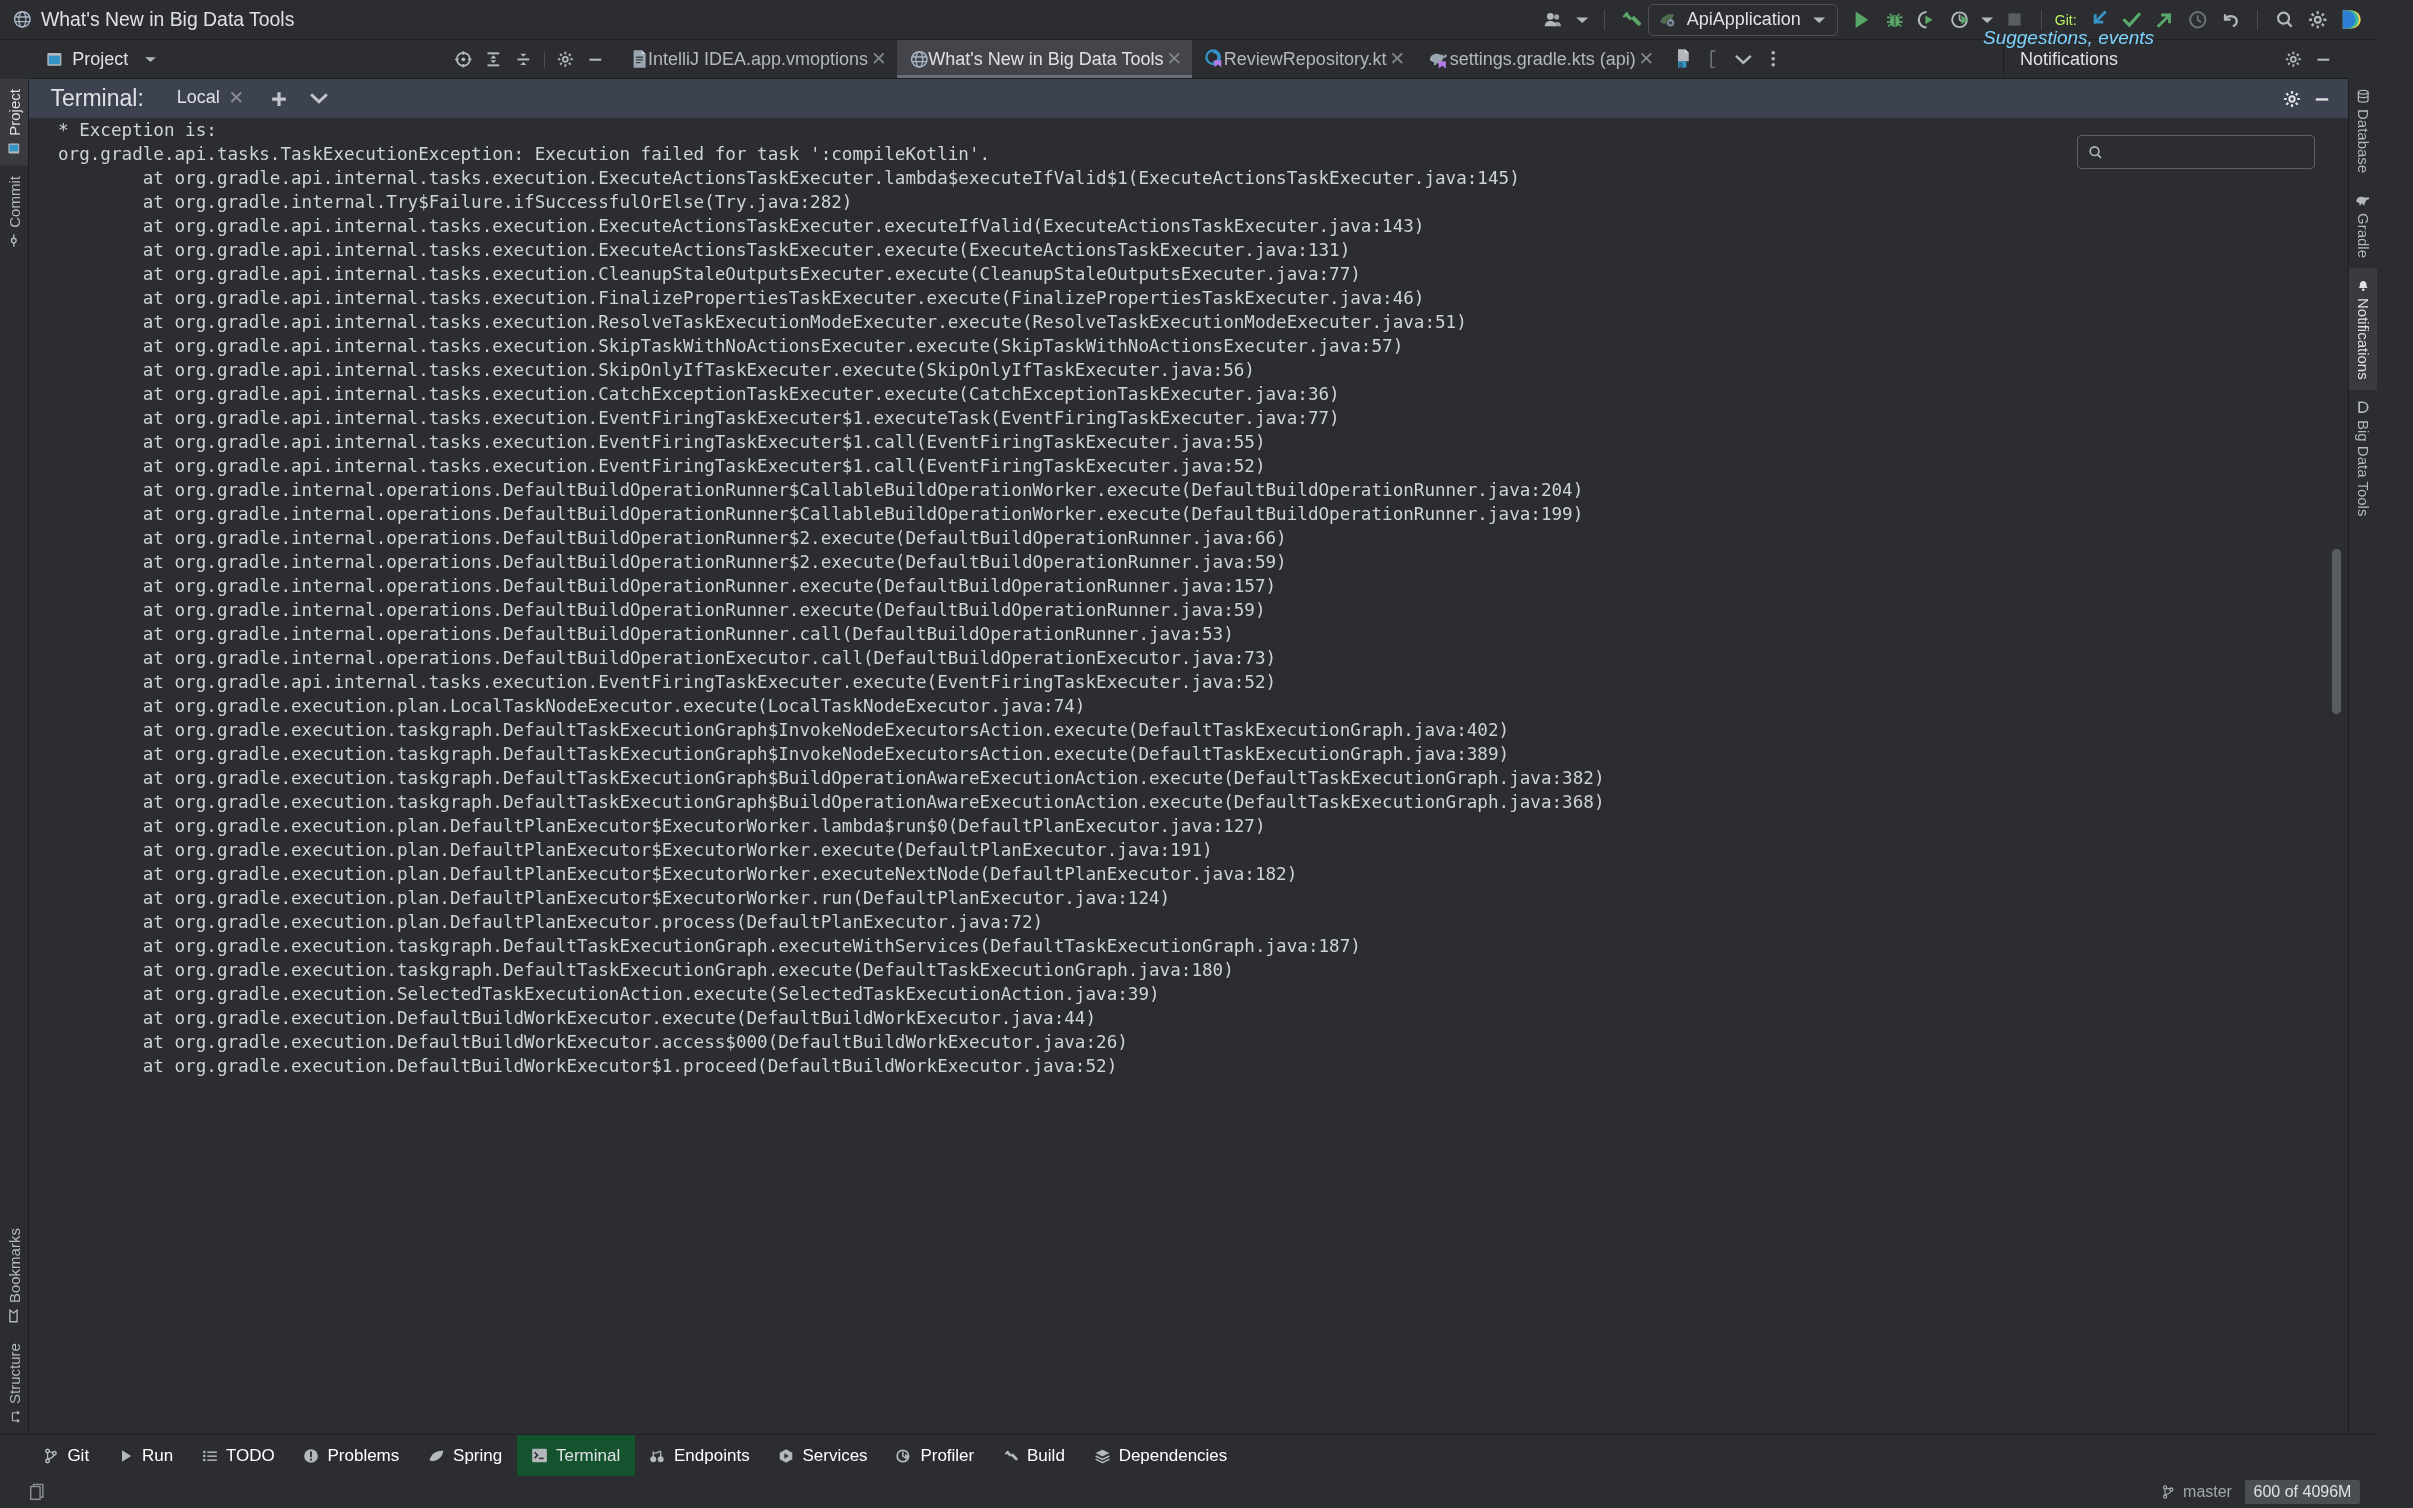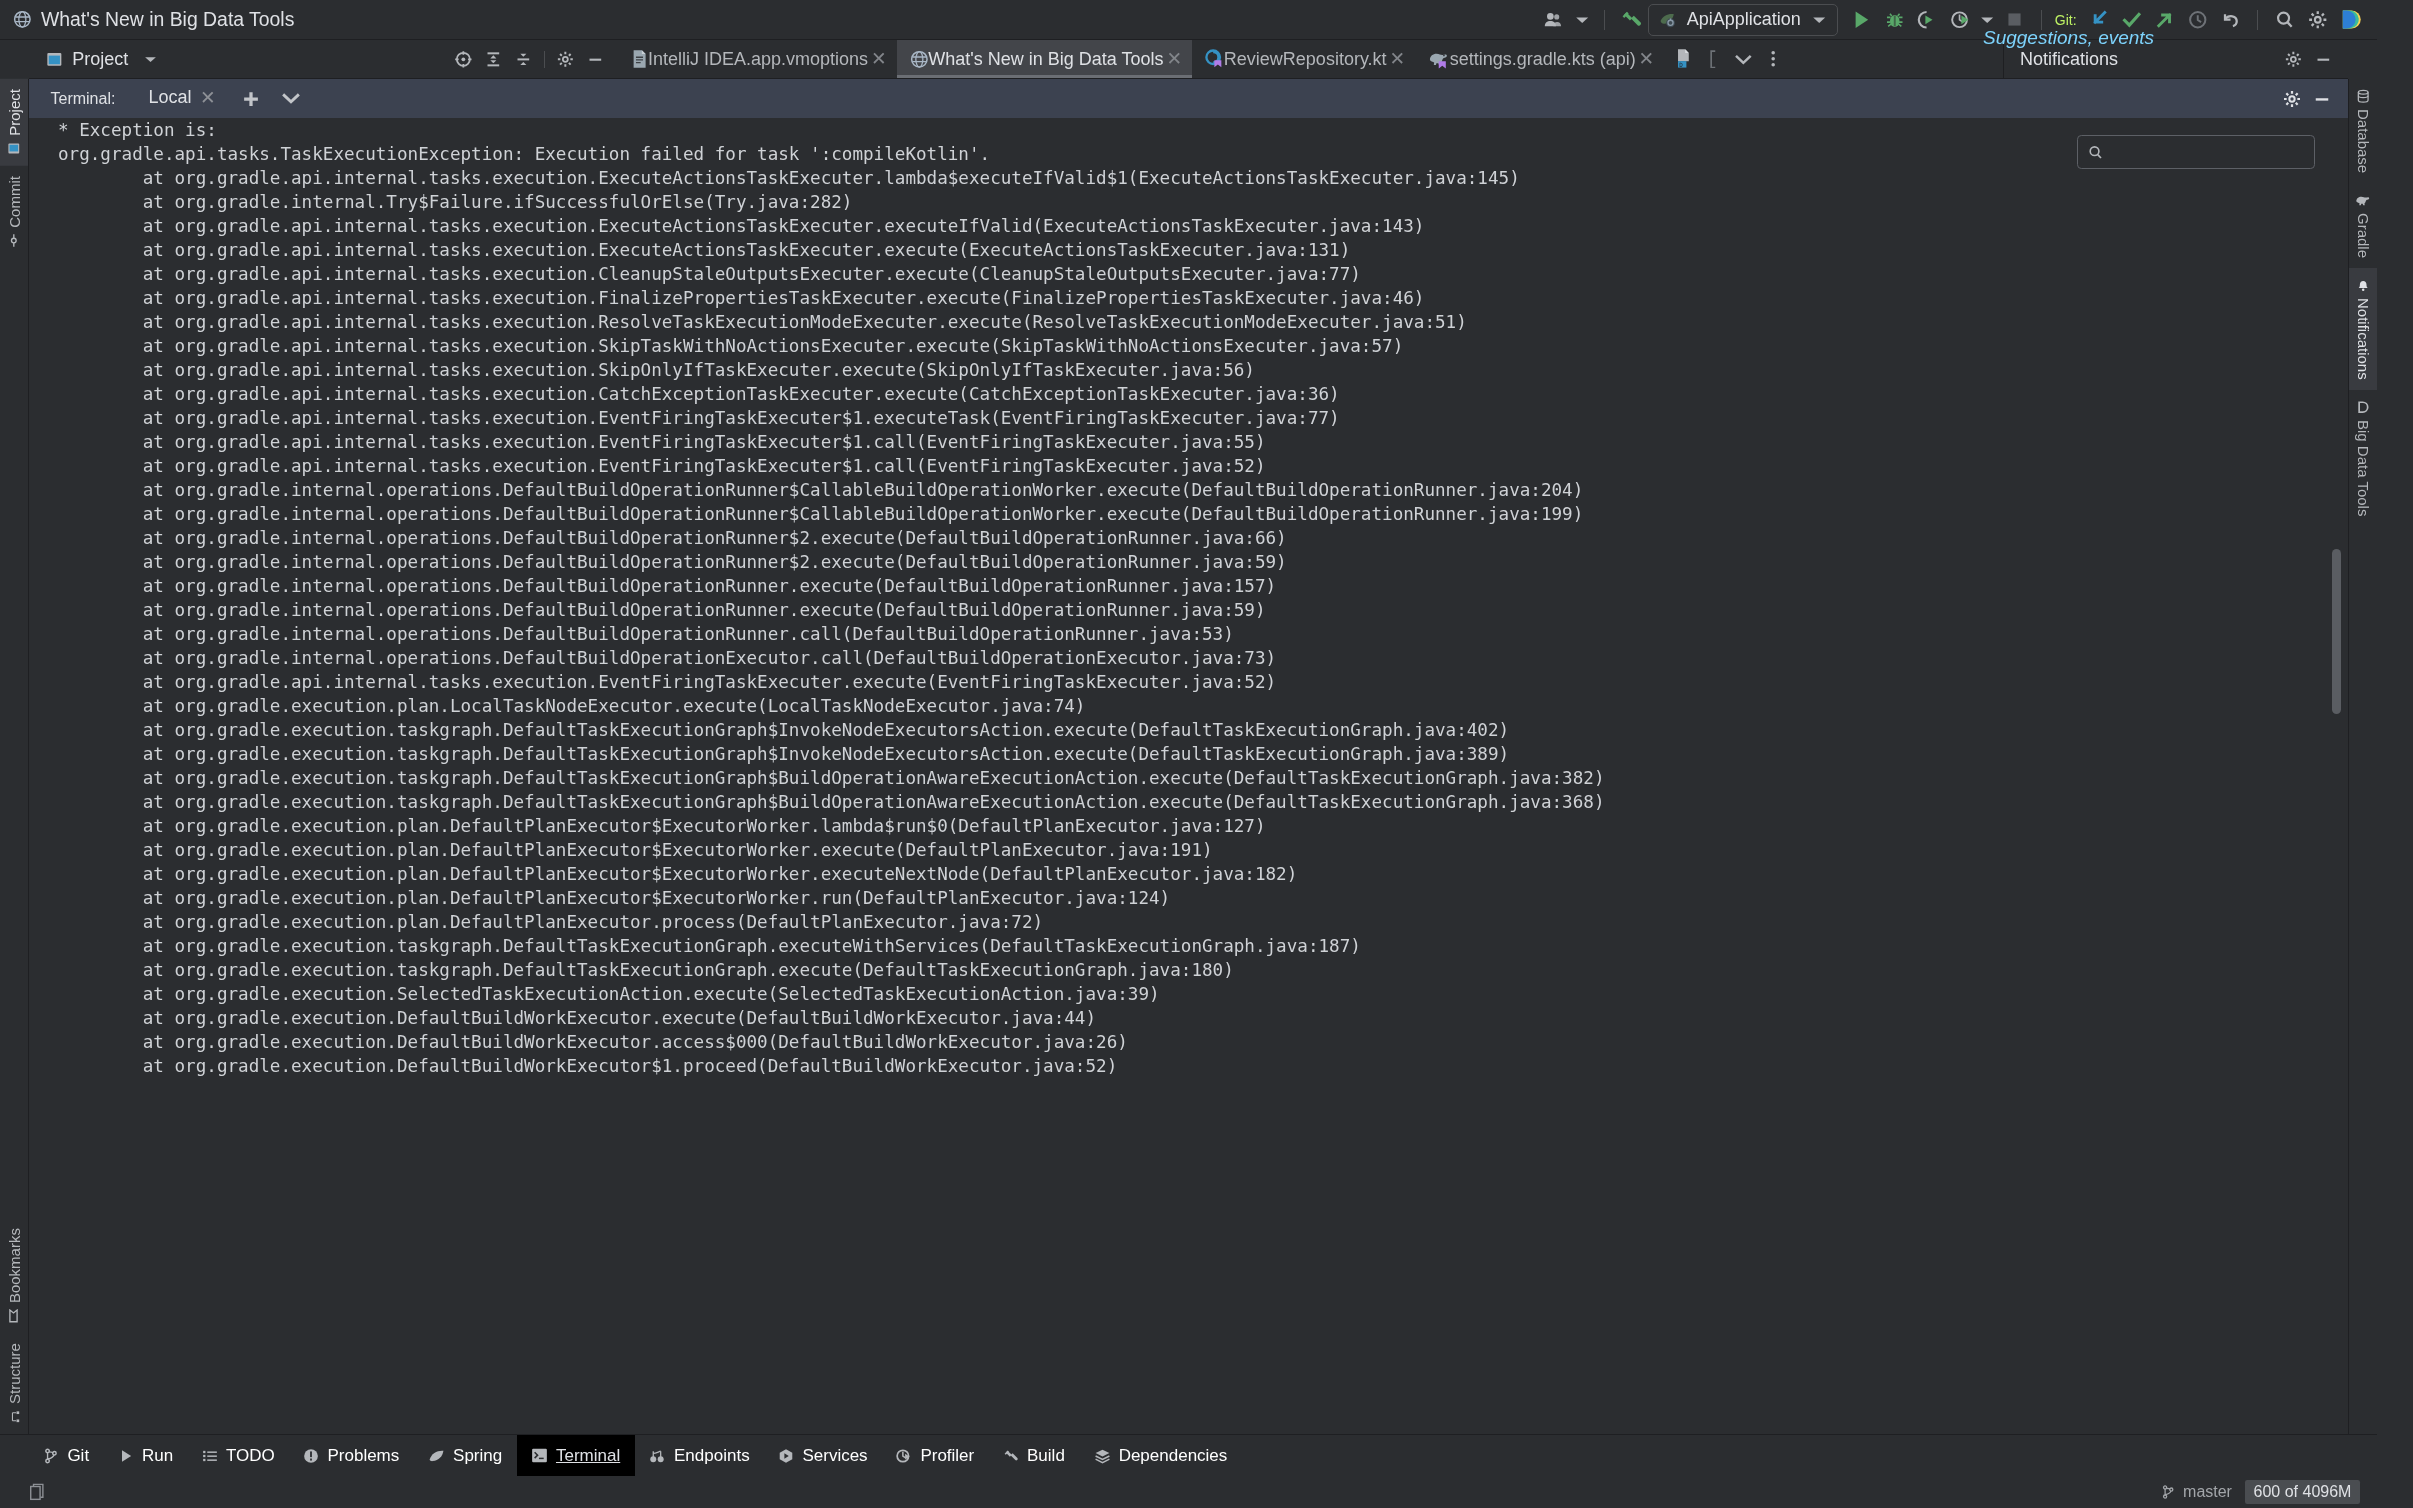--- a/index.html
+++ b/index.html
@@ -120,21 +120,21 @@
 
   
   .term-panel { flex: 1 1 auto; display: flex; flex-direction: column; min-width: 0; background: #1e1f22; }
   .term-header {
     height: 39px; min-height: 39px;
     background: #3c4250;
     display: flex; align-items: center;
     padding: 0 11.5px 0 21.5px;
     position: relative;
   }
-  .term-label { font-size: 16px; color: #dfe1e5; margin-right: 33px; }
+  .term-label { font-size: 23px; color: #dfe1e5; margin-right: 33px; }
   .term-tab {
     display: flex; align-items: center; gap: 8.6px;
     font-size: 18px; color: #dfe1e5;
     position: relative; padding-bottom: 1.4px;
   }
   .term-tab::after {
     content:""; position:absolute; left:-5.7px; right:14.4px; bottom:-11.5px; height:3.6px; background:#4a88c7;
   }
   .term-tab .x { color: #8d9096; font-size: 18.7px; }
   .term-hdr-actions { margin-left: 20px; display: flex; align-items: center; gap: 10px; }
@@ -175,21 +175,21 @@
     height: 42px; min-height: 42px;
     background: #2b2d30;
     display: flex; align-items: stretch;
     padding-left: 29px;
     border-top: 0.7px solid #1e1f22;
   }
   .btab {
     display: flex; align-items: center; gap: 8px;
     padding: 0 14.4px; font-size: 17px; color: #ffffff;
   }
-  .btab.active { background: #000000; color: #dfe1e5; text-decoration: underline; }
+  .btab.active { background: #14532d; color: #dfe1e5; }
 
   .status-bar {
     height: 32px; min-height: 32px;
     background: #2b2d30;
     display: flex; align-items: center;
     padding: 0 17px 0 14.4px;
     font-size: 16px; color: #a3a6aa;
   }
   .status-right { margin-left: auto; display: flex; align-items: center; gap: 13px; }
   .mem-indicator {

